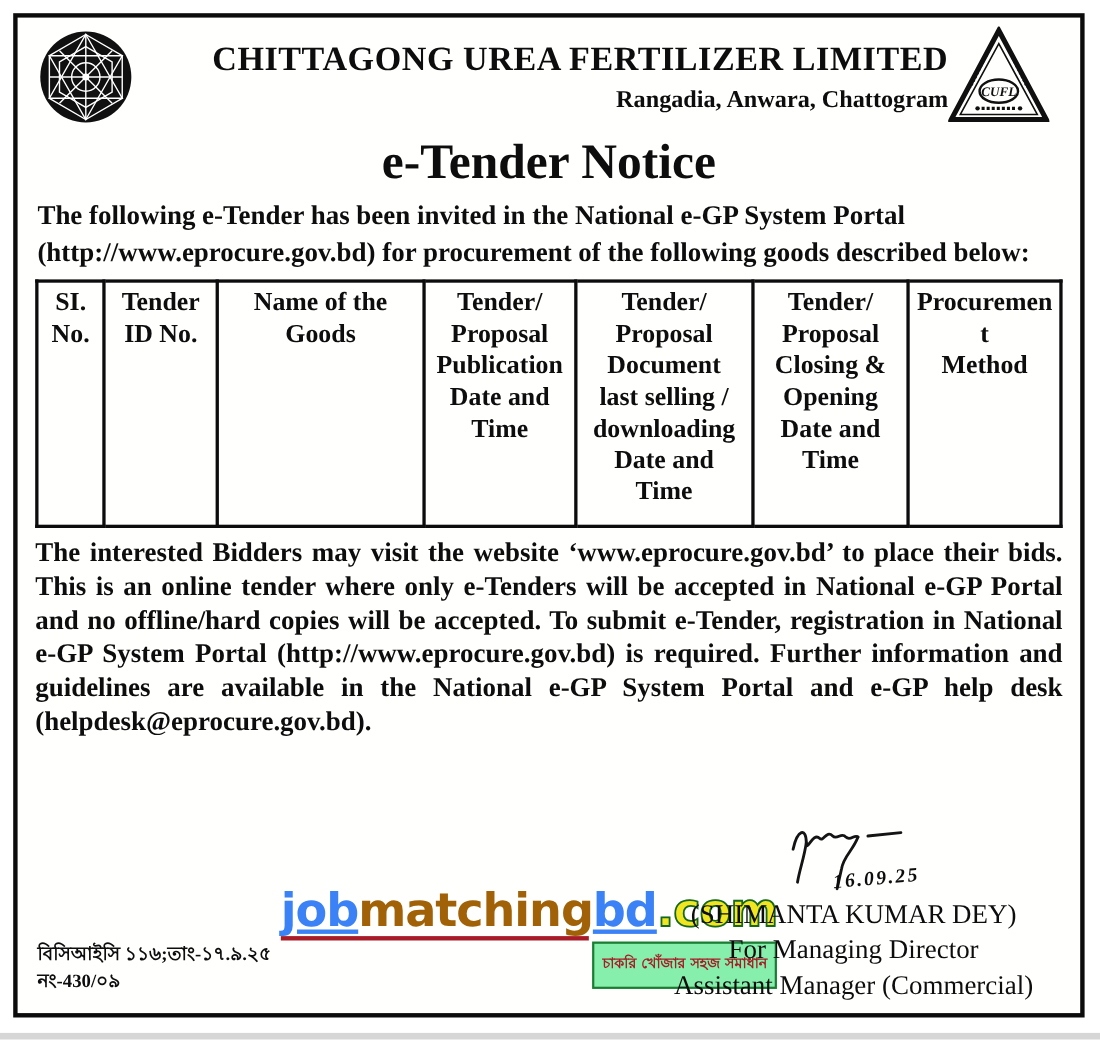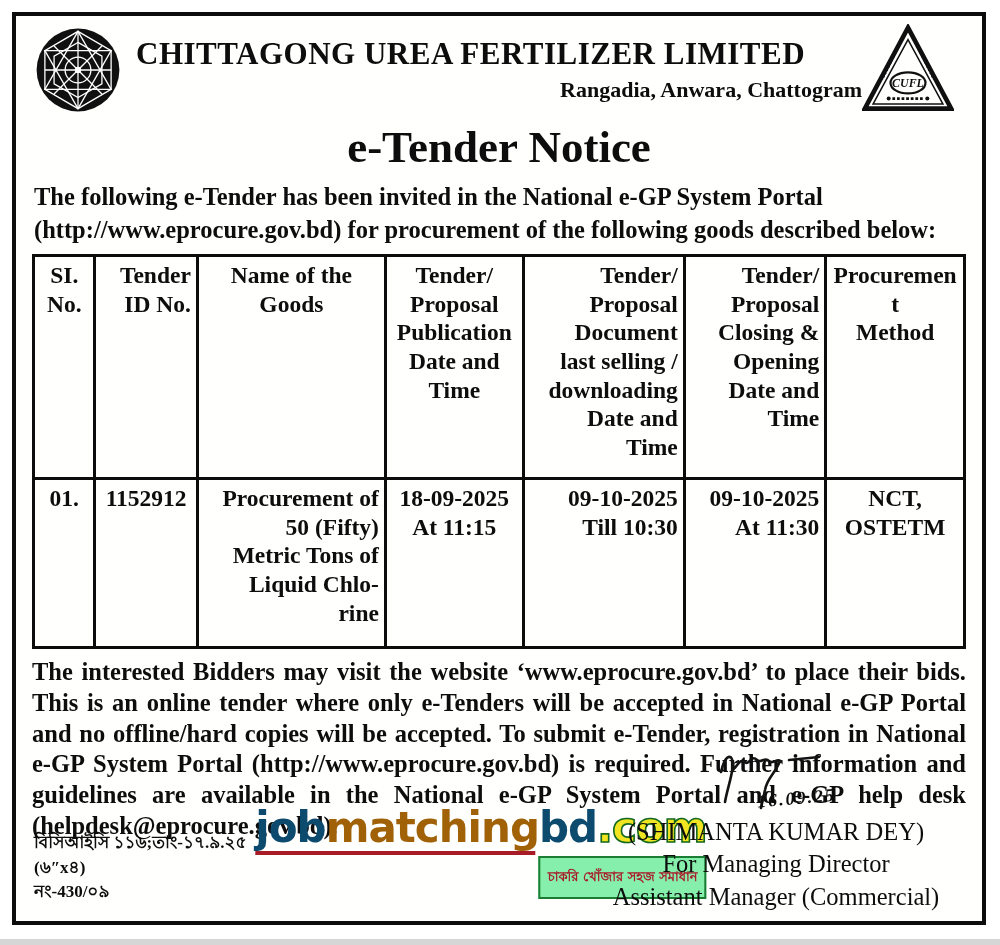--- a/index.html
+++ b/index.html
@@ -15,38 +15,38 @@
     position:absolute;left:12px;top:12px;right:14px;bottom:20px;
     border:4px solid #0c0c0c;background:#fffffe;
     padding:6px 16px 6px 16px;
     display:flex;flex-direction:column;
     overflow:hidden;
   }
   
   .hdr{display:grid;grid-template-columns:104px 1fr 104px;align-items:center;margin-top:2px;}
   .hdr .logo{width:92px;height:92px;}
   .company{
-    text-align:left;font-weight:bold;font-size:31px;letter-spacing:.5px;line-height:1.1;
+    text-align:right;font-weight:bold;font-size:31px;letter-spacing:.5px;line-height:1.1;
   }
   .address{text-align:right;font-weight:bold;font-size:22px;margin-top:6px;}
   .doc-title{text-align:center;font-weight:bold;font-size:45px;margin:8px 0 4px 0;line-height:1.05;}
   
   .intro{font-size:24.5px;font-weight:bold;line-height:1.32;margin:6px 2px 8px 2px;text-align:left;}
   
   table.tender{border-collapse:collapse;width:100%;table-layout:fixed;}
   table.tender th, table.tender td{
     border:3px solid #0c0c0c;
     font-size:23.5px;font-weight:bold;line-height:1.22;
     vertical-align:top;padding:4px 5px;
     white-space:pre-line;word-wrap:break-word;
   }
   table.tender th{height:212px;}
   table.tender td{height:158px;}
   th.c,td.c{text-align:center;}
-  th.l,td.l{text-align:right;}
+  th.l,td.l{text-align:center;}
   
   .notice{font-size:24.5px;font-weight:bold;line-height:1.26;text-align:justify;margin:8px 0 0 0;}
   
   .bottom{flex:1;position:relative;margin-top:2px;}
   .refblock{
     position:absolute;left:2px;bottom:10px;
     font-size:17px;font-weight:bold;line-height:1.45;
     font-family:"Liberation Serif", serif;
   }
   .sigblock{position:absolute;right:0;bottom:2px;width:380px;text-align:center;}
@@ -58,21 +58,21 @@
     transform:rotate(-5deg);
   }
   .sig-line{font-size:24.5px;font-weight:normal;line-height:1.32;}
   
   .wm{
     position:absolute;left:50%;bottom:16px;transform:translateX(-54%);
     font-family:"DejaVu Sans", sans-serif;font-weight:bold;
     white-space:nowrap;line-height:1;
   }
   .wm .row1{font-size:42px;letter-spacing:-1px;}
-  .wm .g{color:#0c4a6e;}
+  .wm .g{color:#3b82f6;text-decoration:underline;}
   .wm .r{color:#a16207;}
   .wm .y{color:#f0e520;-webkit-text-stroke:1.6px #14691f;text-shadow:0 0 1px #14691f;}
   .wm .uline{height:4px;background:#a81c28;width:62%;margin-top:2px;}
   .wm .tagline{
     float:right;margin-top:1px;
     border:2px solid #1b7d33;background:#86efac;color:#a81c28;
     font-size:13px;font-weight:bold;padding:11px 7px;line-height:1.3;
   }
 </style>
 </head>
@@ -149,47 +149,29 @@
 Time</th>
       <th class="l">Tender/
 Proposal
 Closing &amp;
 Opening
 Date and
 Time</th>
       <th class="c">Procurement
 Method</th>
     </tr>
-    <tr>
-      <td class="c">01.</td>
-      <td class="c">1152912</td>
-      <td class="l">Procurement of
-50 (Fifty)
-Metric Tons of
-Liquid Chlo-
-rine</td>
-      <td class="c">18-09-2025
-At 11:15</td>
-      <td class="l">09-10-2025
-Till  10:30</td>
-      <td class="l">09-10-2025
-At 11:30</td>
-      <td class="c">NCT,
-OSTETM</td>
-    </tr>
   </tbody>
     </table>
 
   <div class="notice">The interested Bidders may visit the website ‘www.eprocure.gov.bd’ to place their bids. This is an online tender where only e-Tenders will be accepted in National e-GP Portal and no offline/hard copies will be accepted. To submit e-Tender, registration in National e-GP System Portal (http://www.eprocure.gov.bd) is required. Further information and guidelines are available in the National e-GP System Portal and e-GP help desk (helpdesk@eprocure.gov.bd).</div>
 
   <div class="bottom">
 
     <div class="refblock">
       <div>বিসিআইসি ১১৬;তাং-১৭.৯.২৫</div>
-      <div>(৬″x৪)</div>
       <div>নং-430/০৯</div>
     </div>
 
     <div class="wm">
       <div class="row1"><span class="g">job</span><span class="r">matching</span><span class="g">bd</span><span class="y">.com</span></div>
       <div class="uline"></div>
       <div class="tagline">চাকরি খোঁজার সহজ সমাধান</div>
     </div>
 
     <div class="sigblock">

